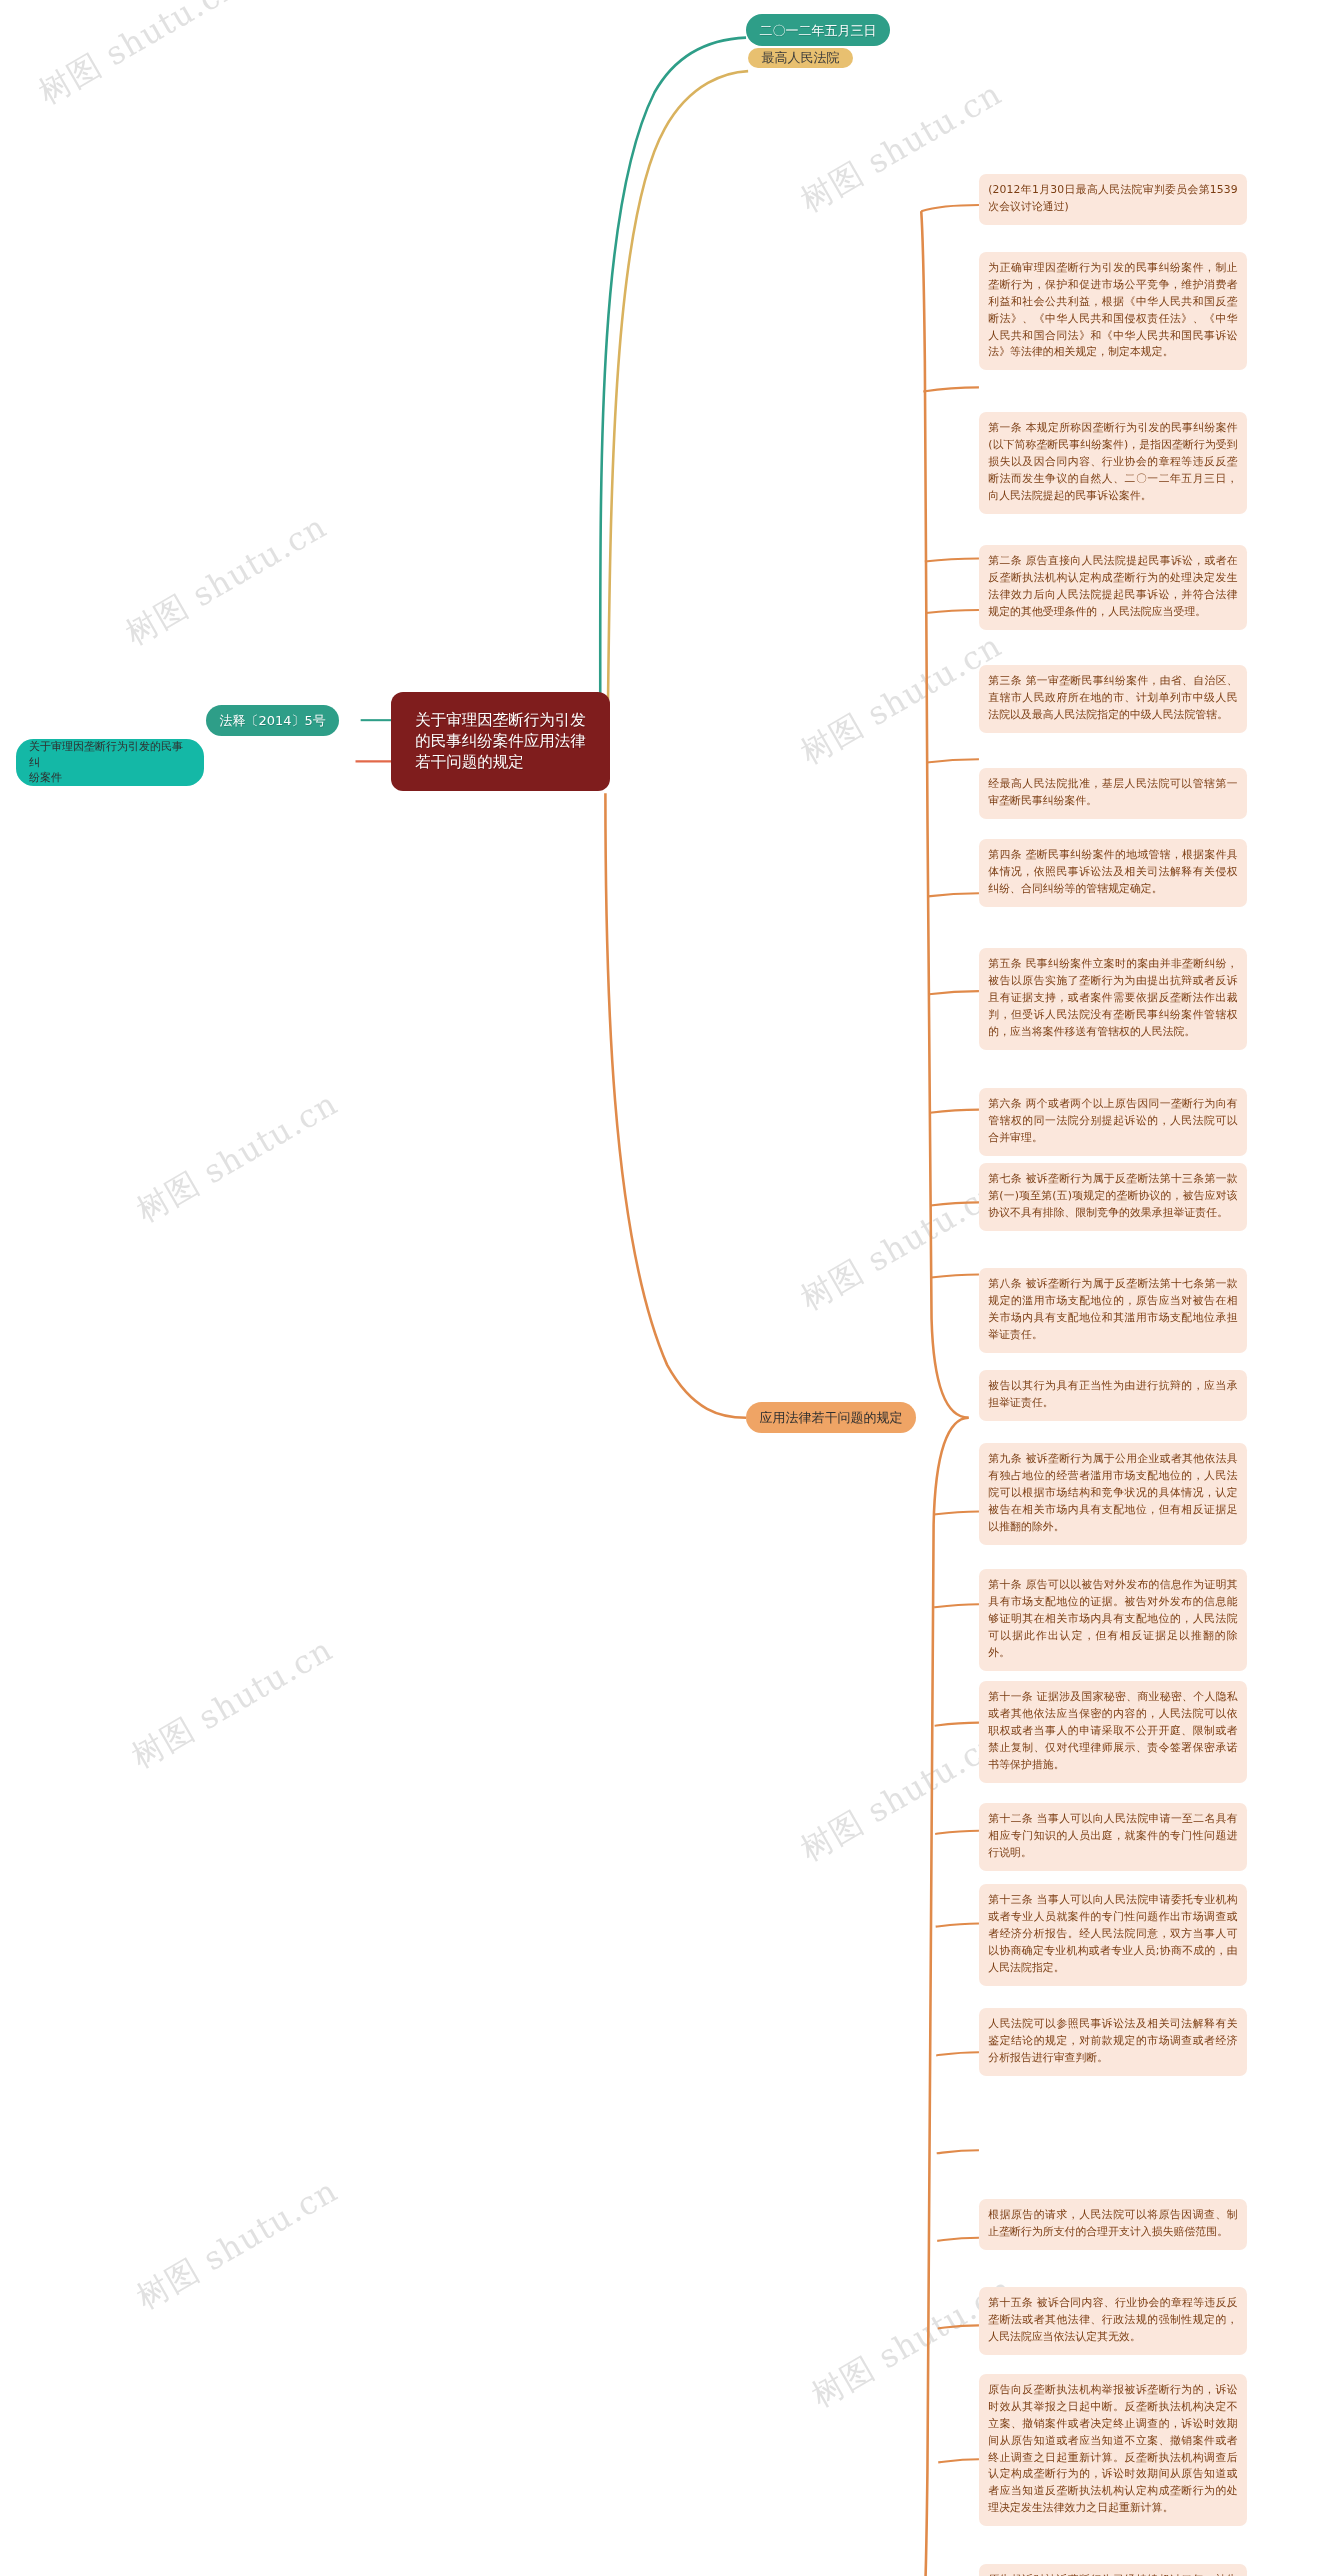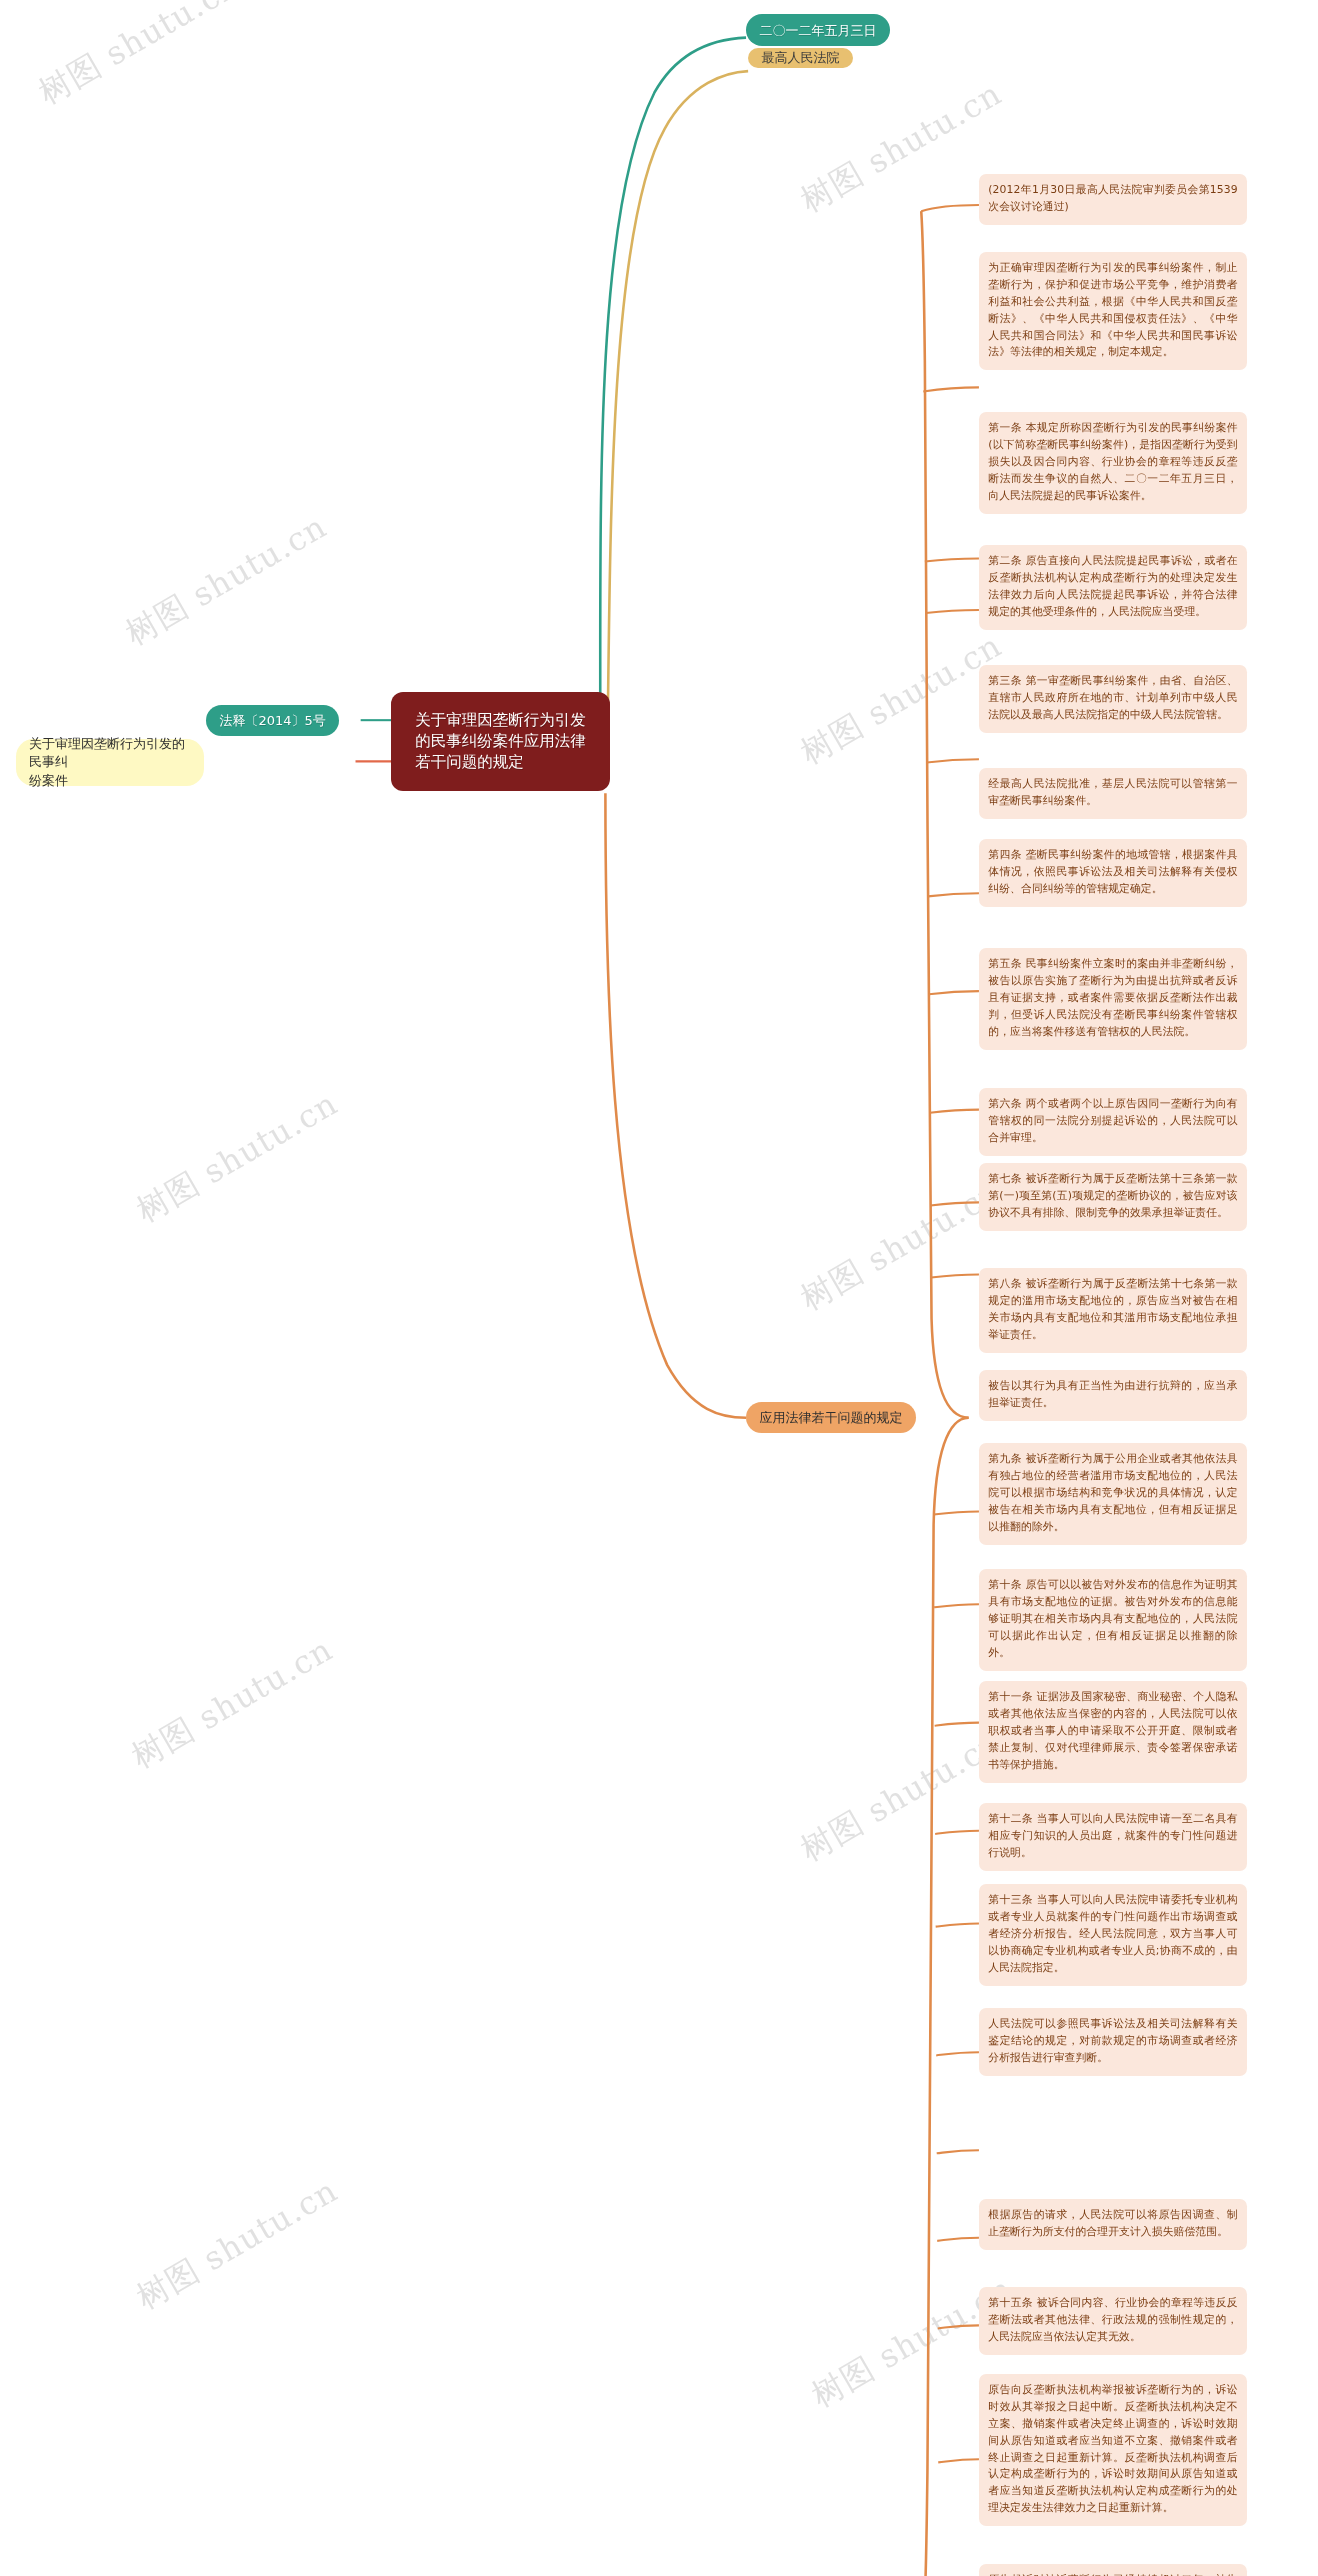--- a/index.html
+++ b/index.html
@@ -68,23 +68,23 @@
     text-shadow: 0.5px 0.5px 0 rgba(0,0,0,.18);
   }
 
   .node-gold {
     background: #e8c070;
     color: #3b3b3b;
     font-size: 13px;
   }
 
   .node-red {
-    background: #fef9c3;
+    background: #14b8a6;
     color: #2f2f2f;
-    font-size: 13px;
+    font-size: 11px;
     border-radius: 17.5px;
     line-height: 1.42;
   }
 
   .node-orange {
     background: #efa465;
     color: #2f2f2f;
     font-size: 13px;
   }
 

